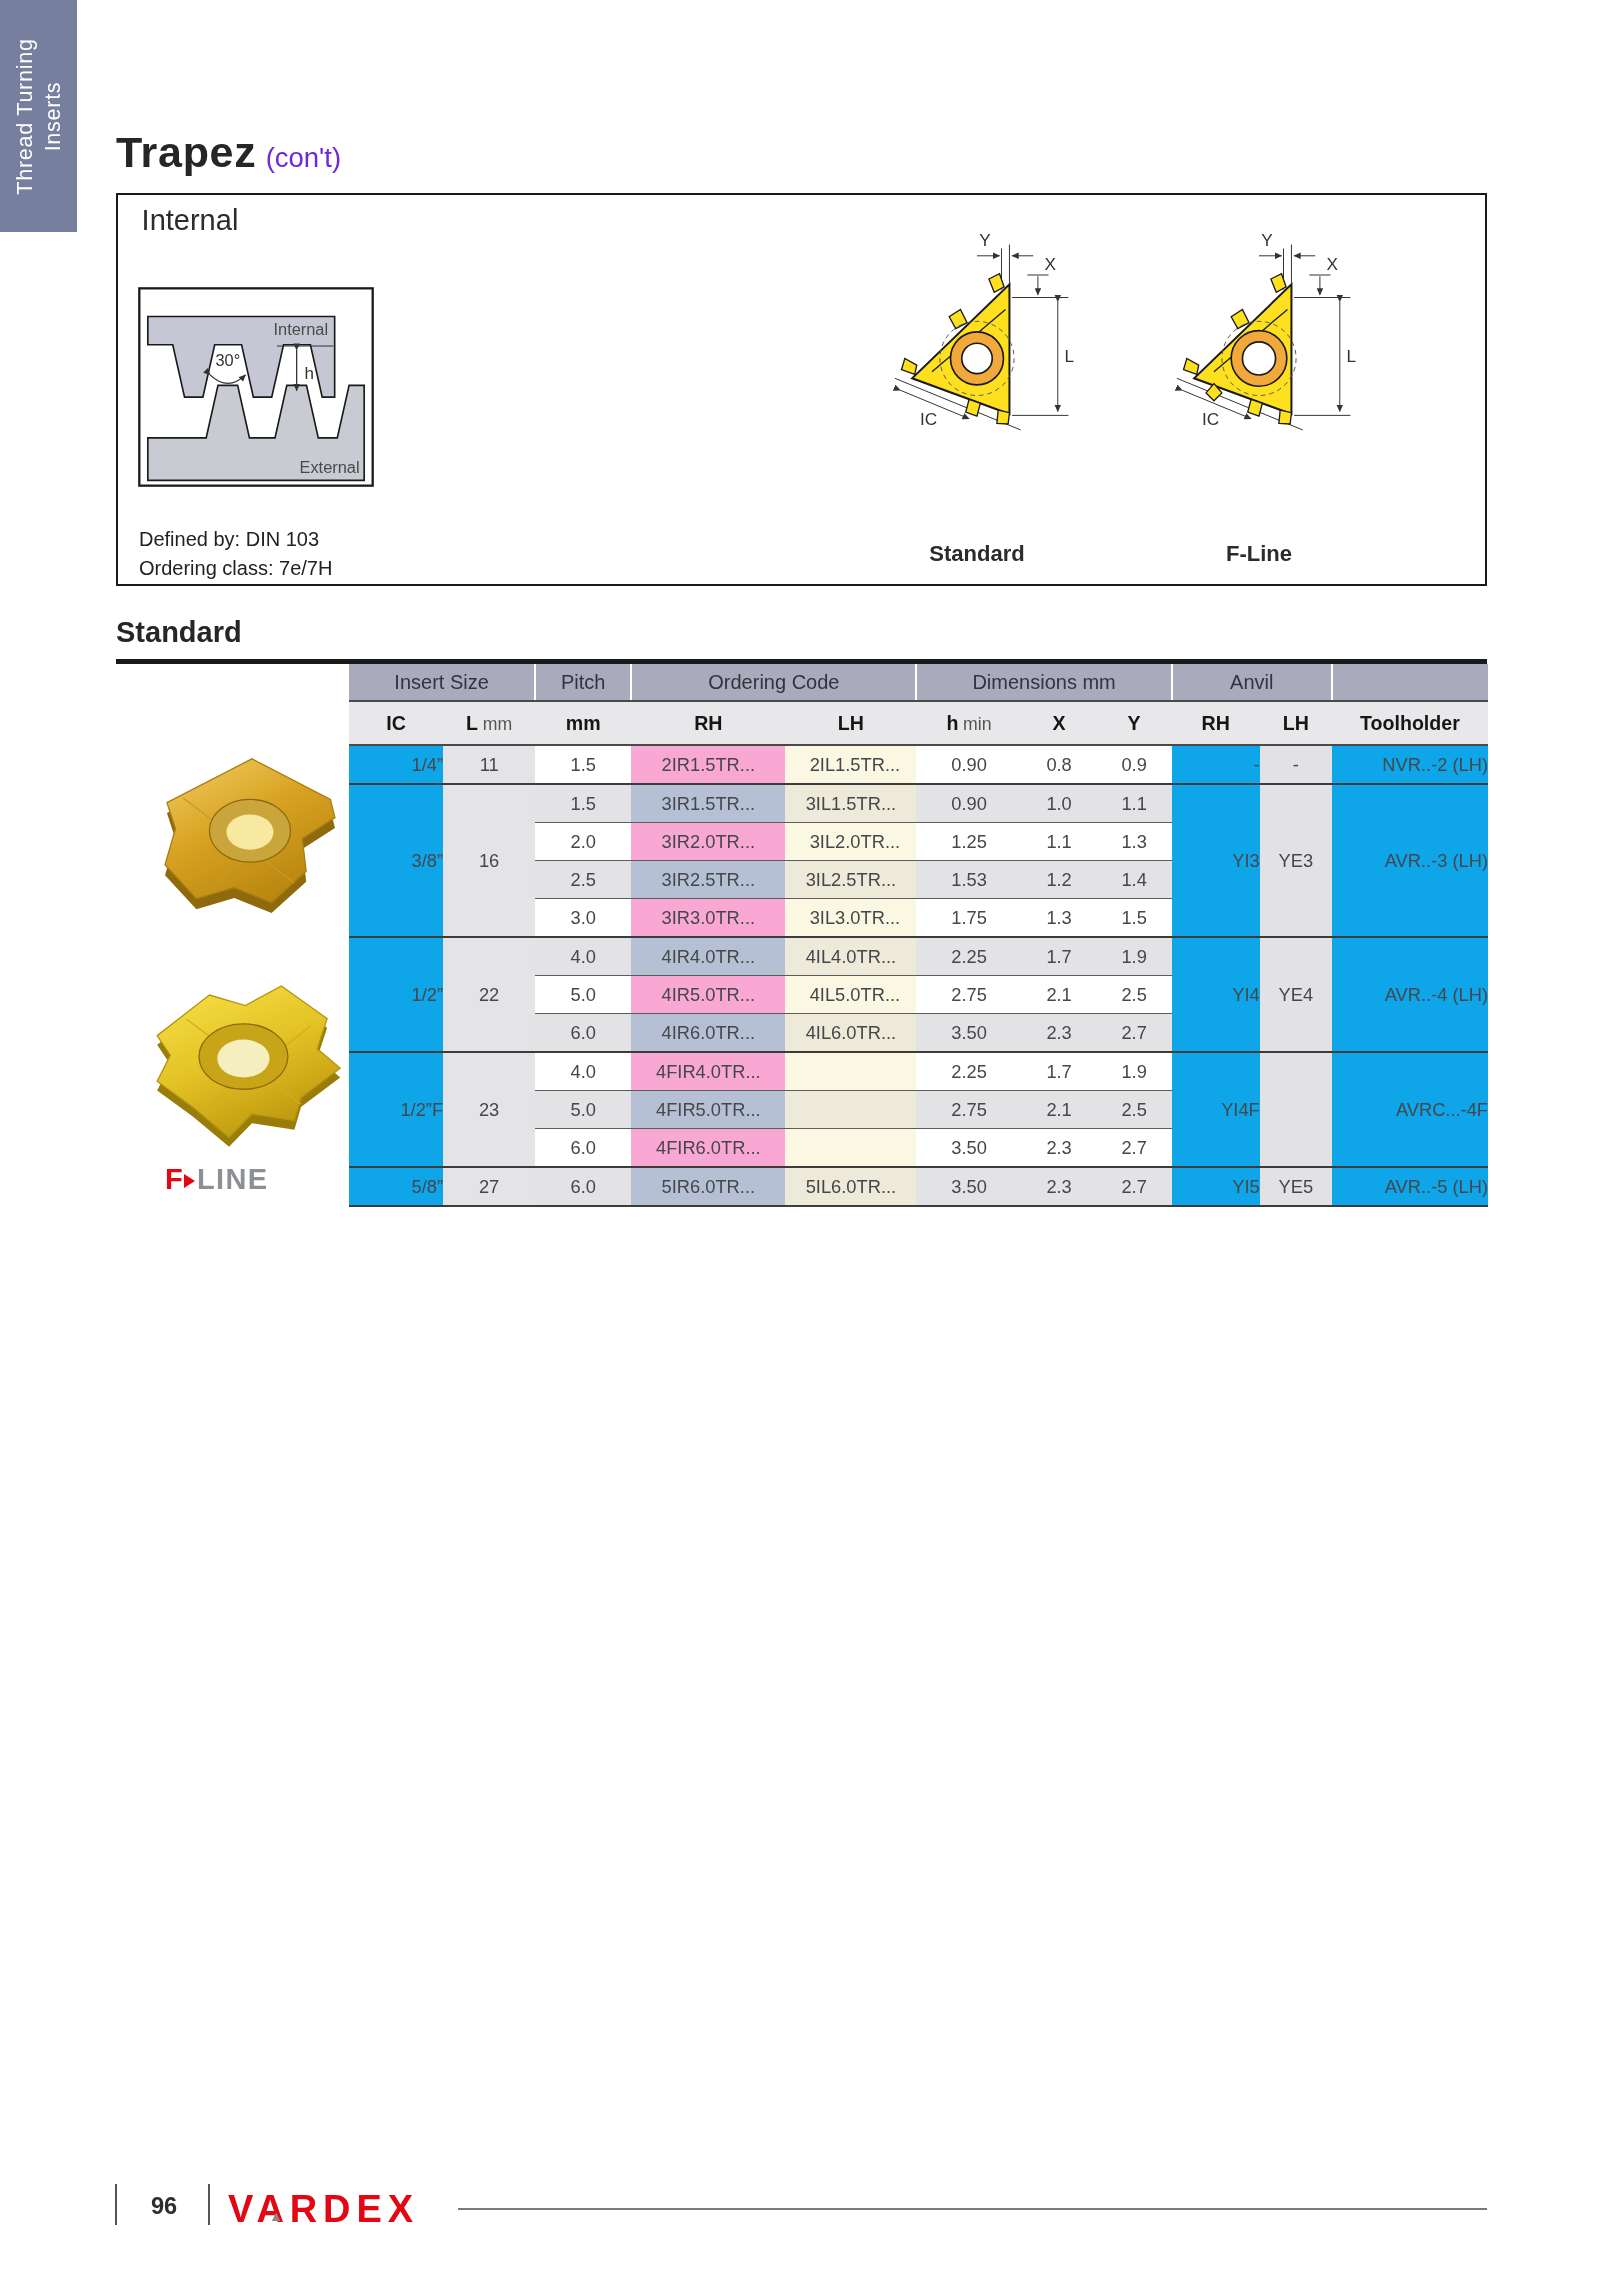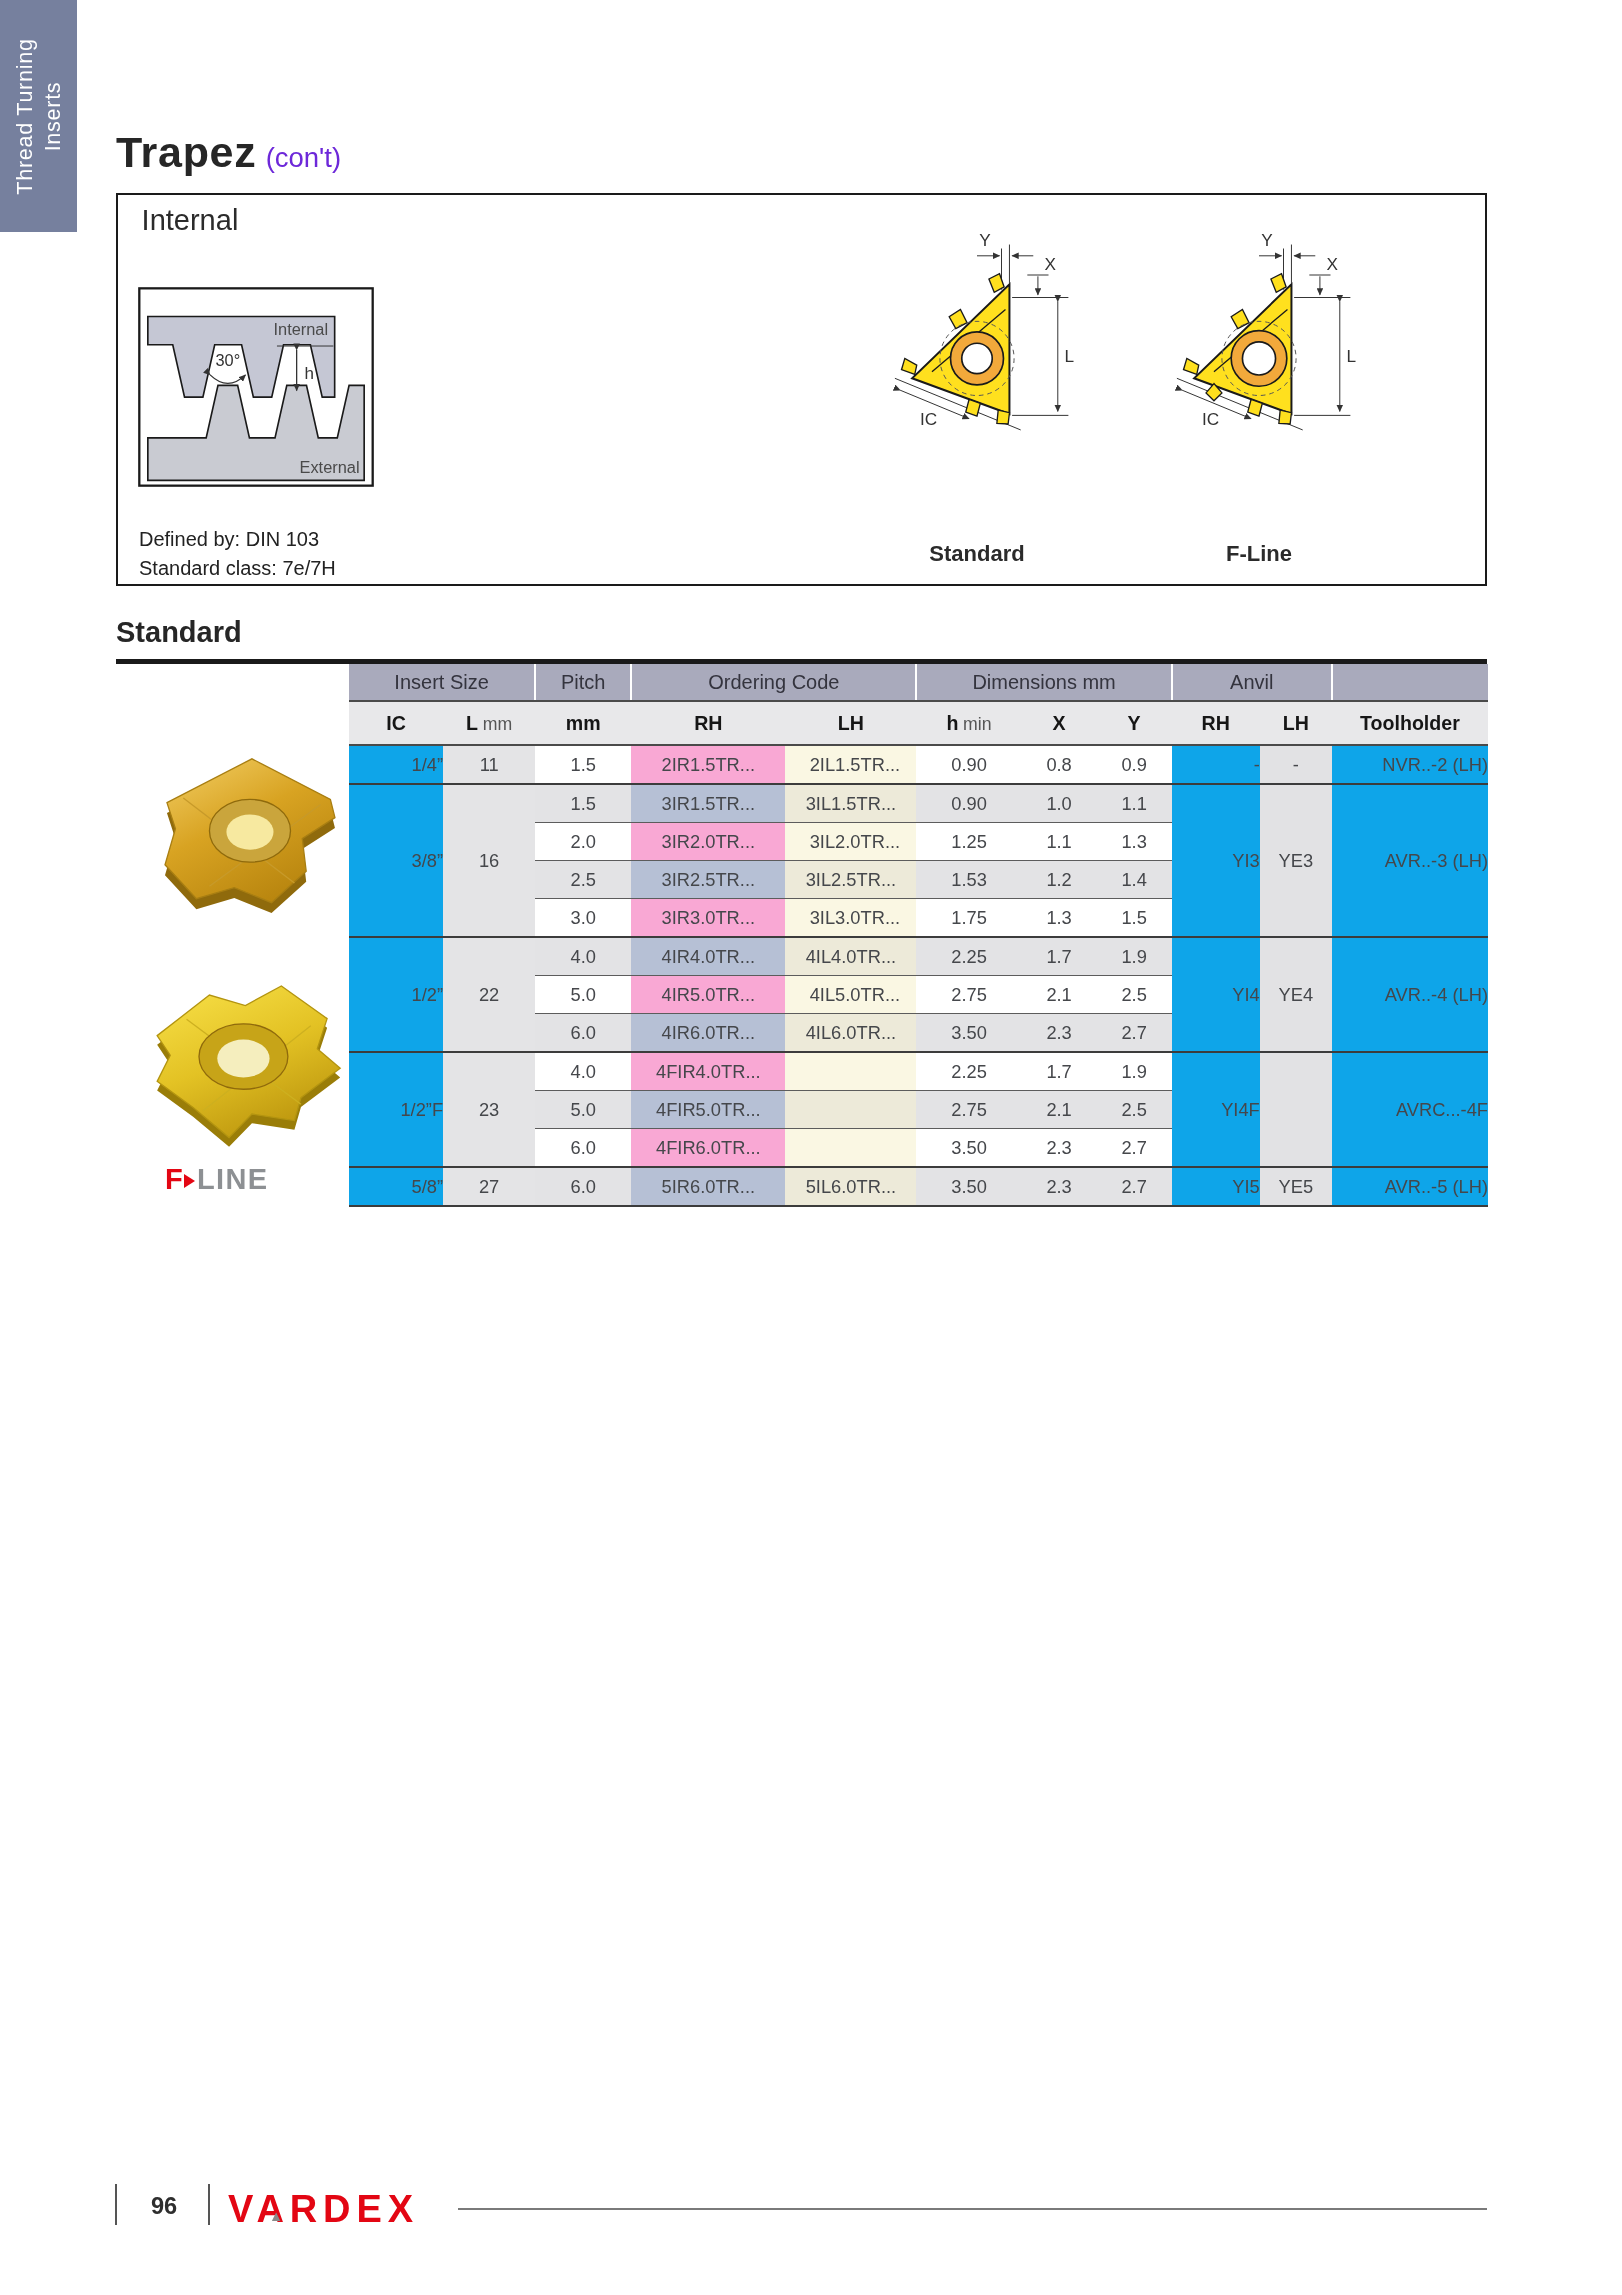--- a/index.html
+++ b/index.html
@@ -128,21 +128,21 @@
       <line x1="212" y1="90" x2="298" y2="90" stroke="#333" stroke-width="1.5"></line>
       <line x1="242" y1="96" x2="242" y2="158" stroke="#333" stroke-width="2" marker-start="url(#arr)" marker-end="url(#arr)"></line>
       <text x="254" y="140" font-size="26" fill="#333">h</text>
 
       <text x="290" y="73" font-size="25" fill="#4a4a4a" text-anchor="end">Internal</text>
       <text x="338" y="283" font-size="25" fill="#4a4a4a" text-anchor="end">External</text>
     </svg>
 
     <div class="defined">
       <div>Defined by: DIN 103</div>
-      <div>Standard class: 7e/7H</div>
+      <div>Ordering class: 7e/7H</div>
     </div>
 
     <div class="drawing-block std">
       <svg width="216" height="245" viewBox="0 0 320 370">
         <g stroke="#333" stroke-width="1.5" fill="none">
           <line x1="197" y1="34" x2="197" y2="96"></line>
           <line x1="209" y1="28" x2="209" y2="86"></line>
           <line x1="160" y1="45" x2="194" y2="45" marker-end="url(#arr)"></line>
           <line x1="245" y1="45" x2="213" y2="45" marker-end="url(#arr)"></line>
           <line x1="236" y1="74" x2="268" y2="74"></line>

